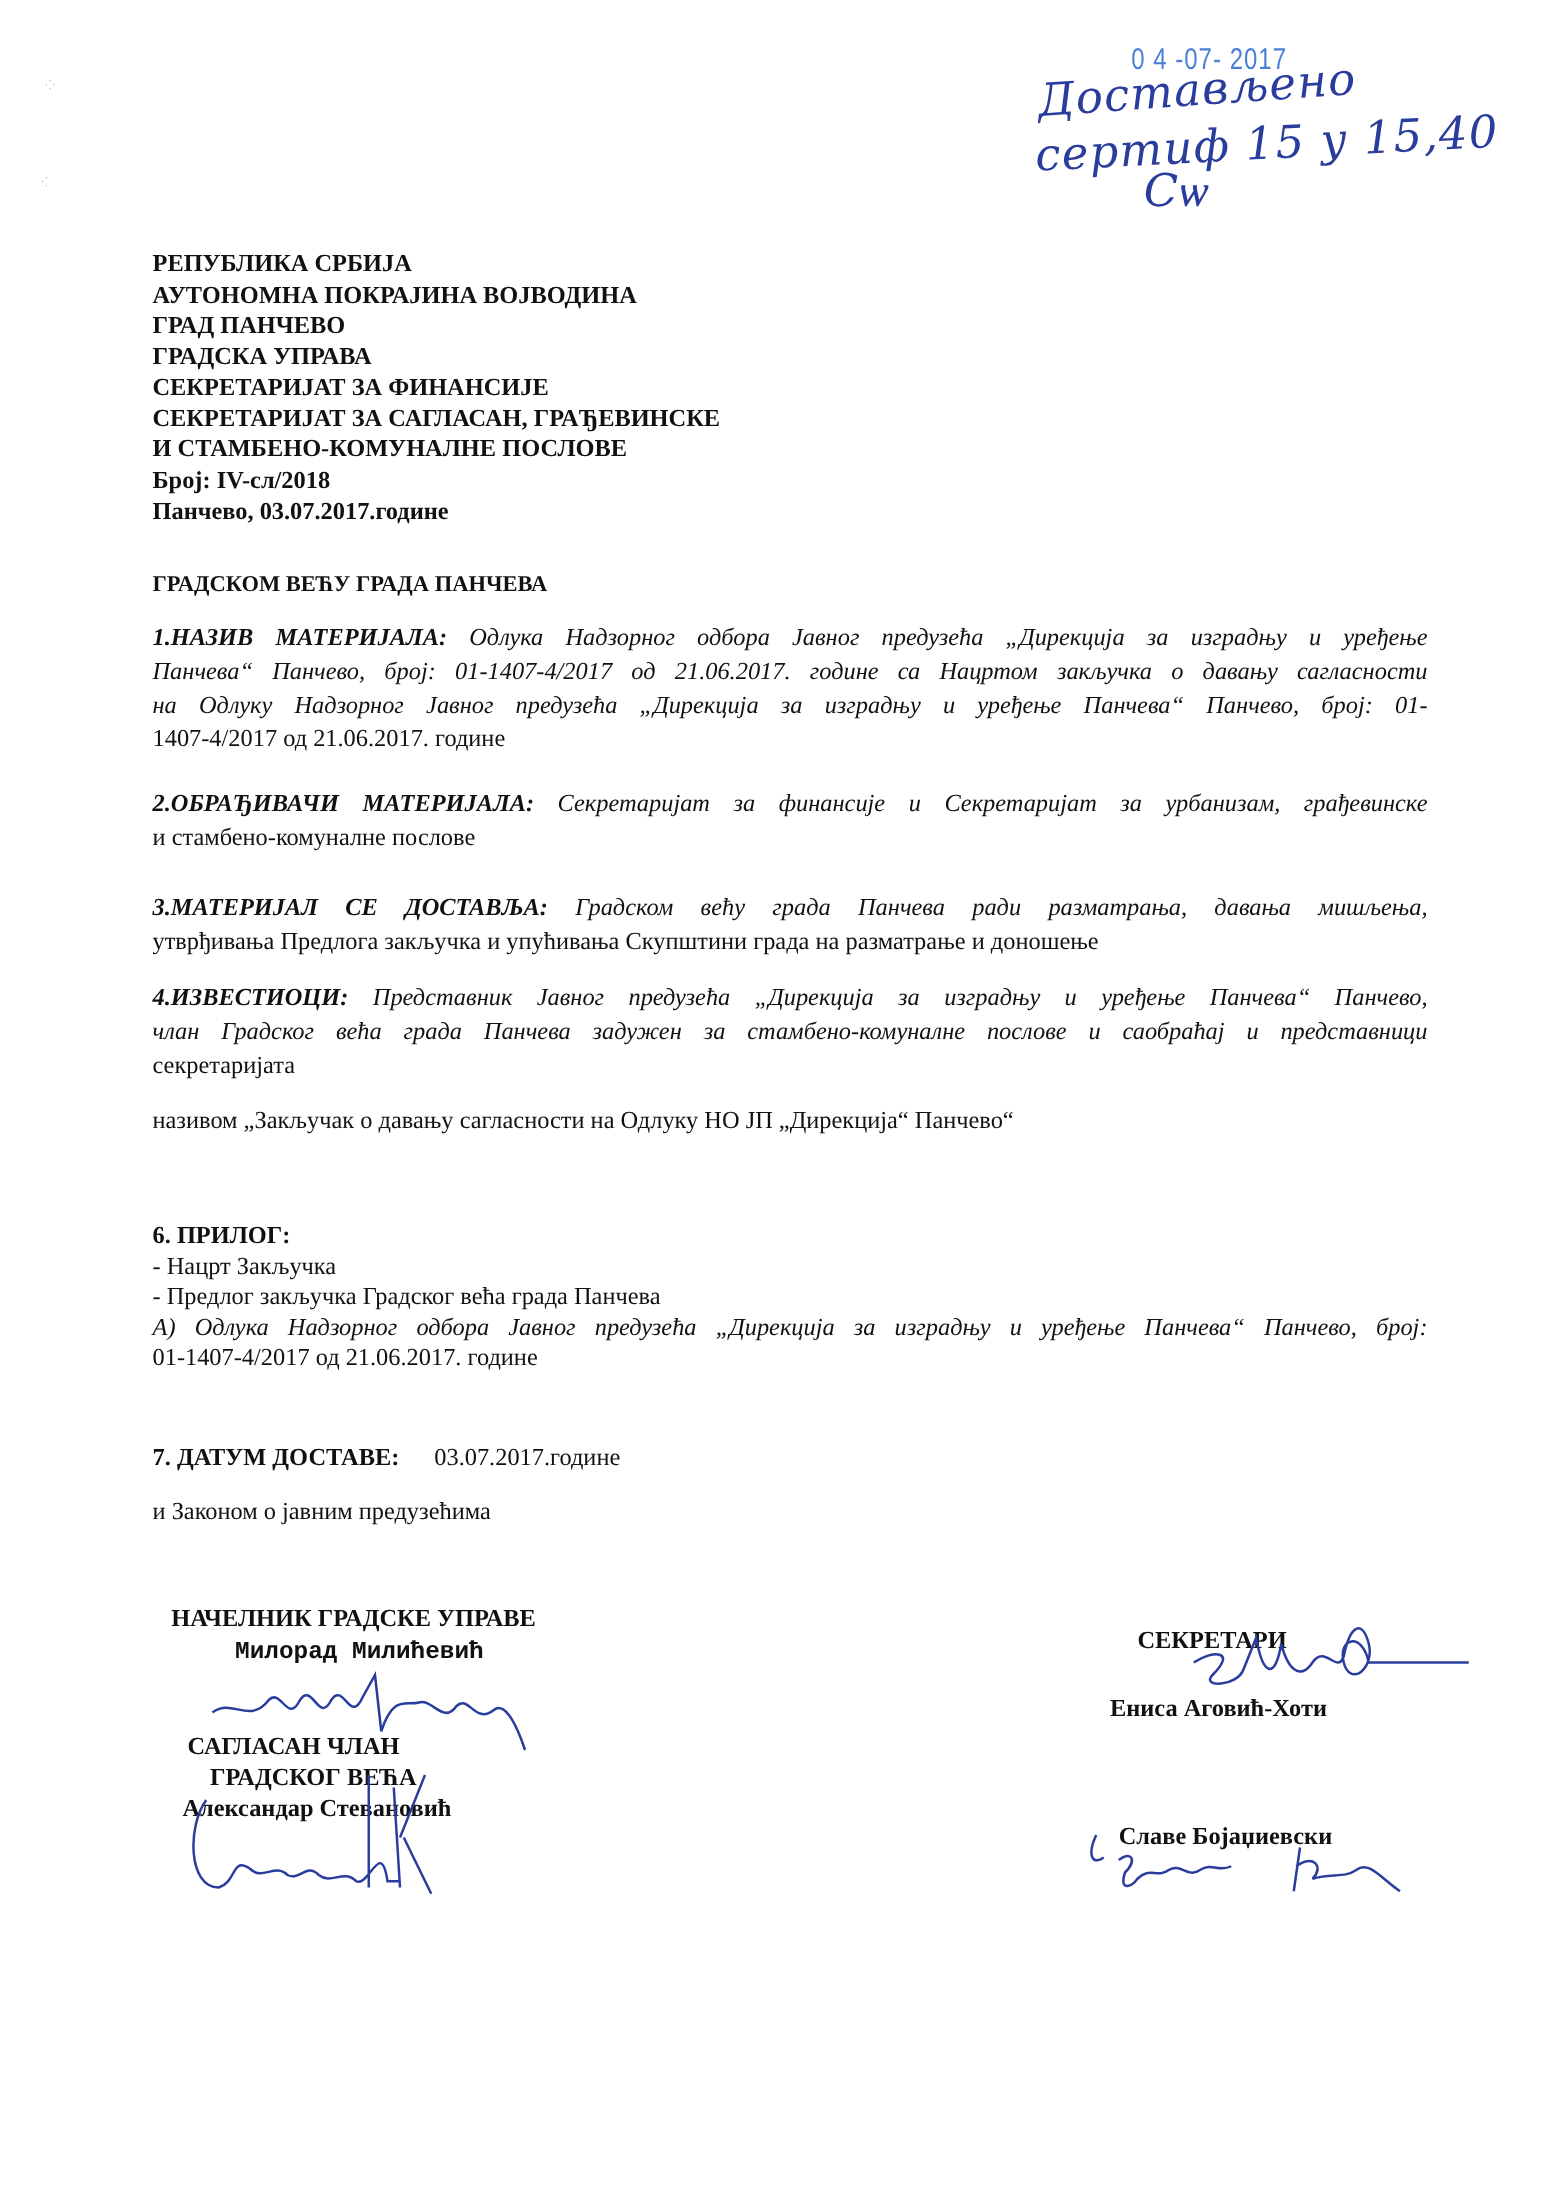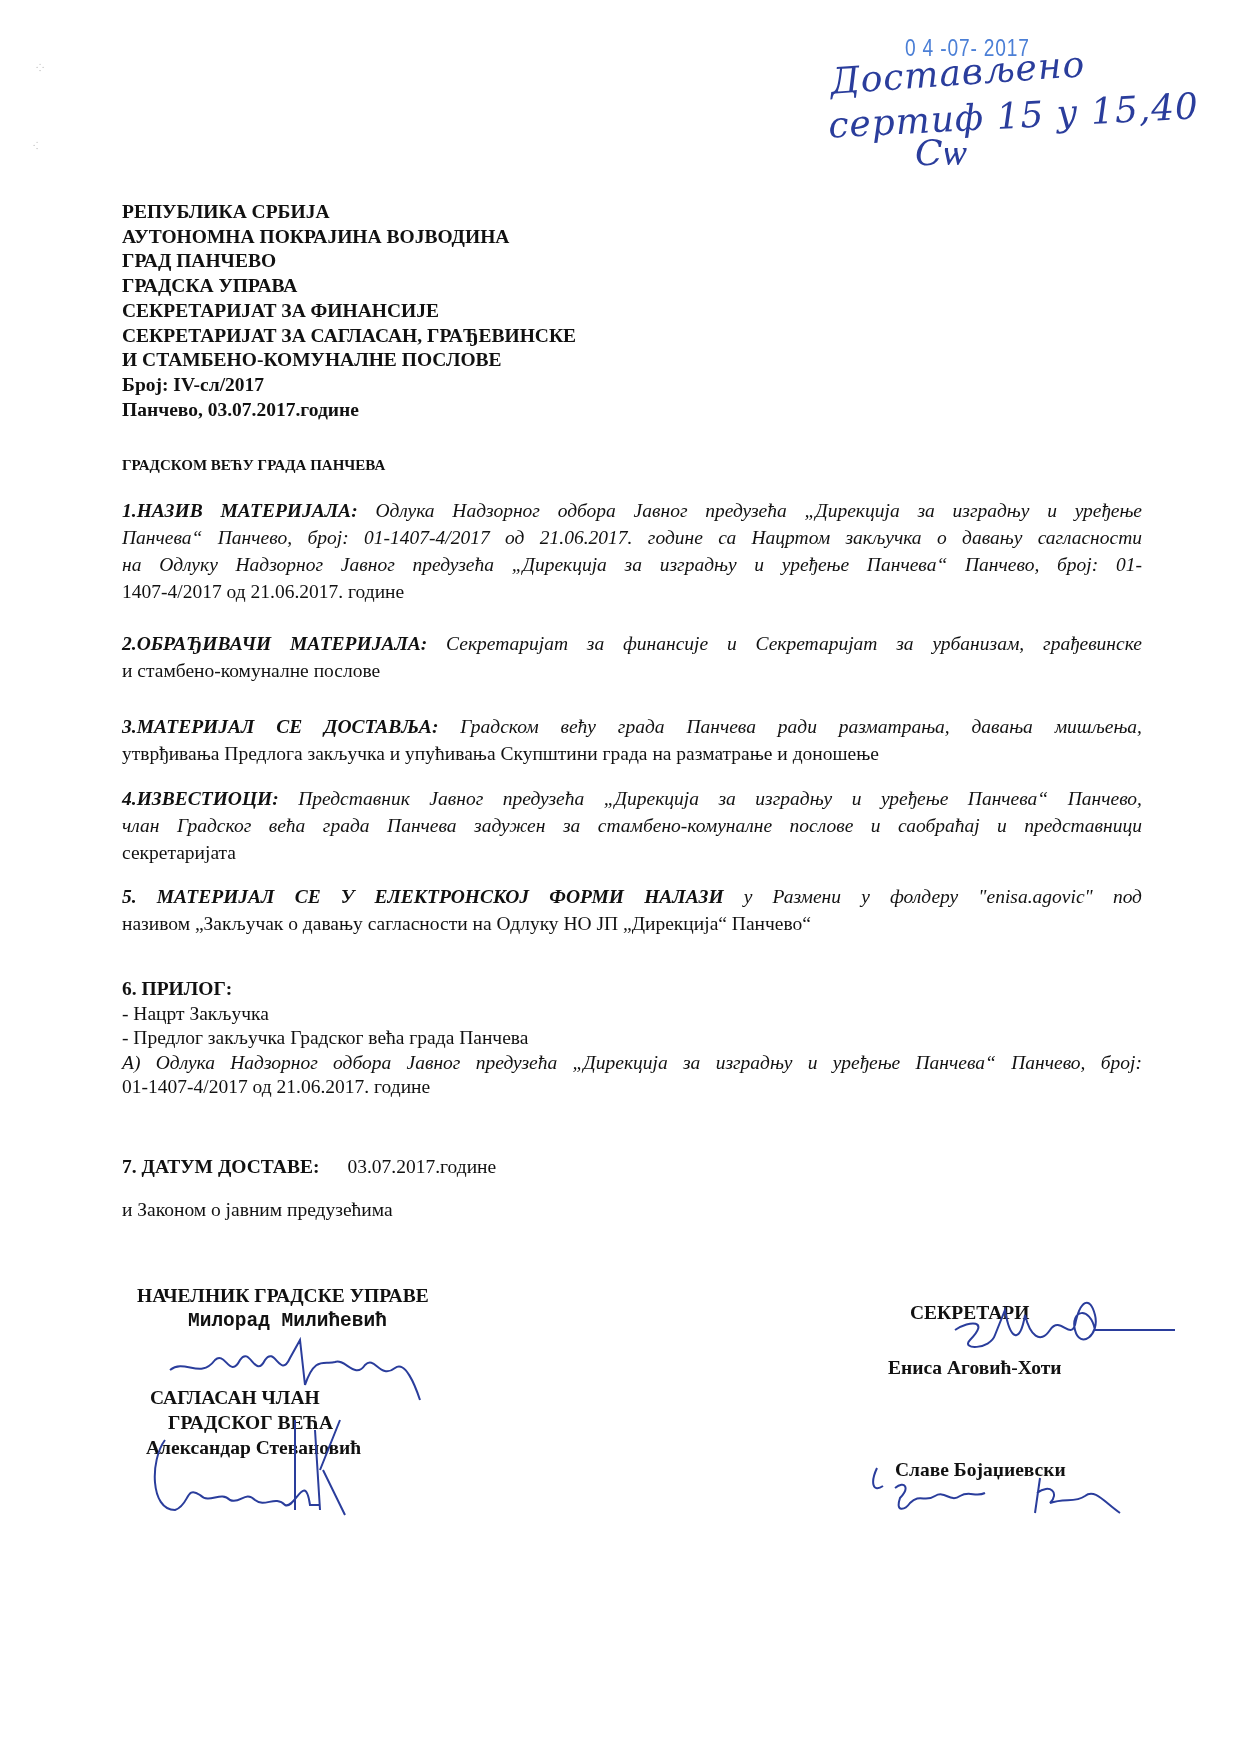--- a/index.html
+++ b/index.html
@@ -12,21 +12,21 @@
   .hw { color: #2a3d9c; font-family: "DejaVu Serif", serif; font-style: italic; }
   
   .stamp-date {
     left: 905px; top: 34px; font-family: "Liberation Sans Narrow", "Liberation Sans", sans-serif;
     color: #4b7fd6; font-size: 24px; letter-spacing: 1px; transform: scaleX(0.8); transform-origin: left;
   }
   .note-line { font-size: 36px; letter-spacing: 1px; }
   
   .header { left: 122px; top: 200px; font-weight: bold; font-size: 19.5px; line-height: 24.7px; }
   .header div { white-space: nowrap; }
-  .recipient { left: 122px; top: 457px; font-weight: bold; font-size: 15px; }
+  .recipient { left: 122px; top: 457px; font-weight: bold; font-size: 18px; }
   .section { position: absolute; left: 122px; width: 1020px; font-size: 19.5px; line-height: 27px;
              text-align: justify; }
   .section .lbl { font-weight: bold; }
   .section .line { white-space: nowrap; display:block; }
   .justify-line { display:block; text-align: justify; text-align-last: justify; font-style: italic; }
   .sig-title { font-weight: bold; font-size: 19.5px; white-space: nowrap; }
   .margin-mark { color: #bbb; font-size: 10px; }
 </style>
 </head>
 <body>
@@ -40,21 +40,21 @@
 <div class="abs hw note-line" style="left:915px; top:132px;">Сѡ</div>
 
 <div class="abs header">
   <div>РЕПУБЛИКА СРБИЈА</div>
   <div>АУТОНОМНА ПОКРАЈИНА ВОЈВОДИНА</div>
   <div>ГРАД ПАНЧЕВО</div>
   <div>ГРАДСКА УПРАВА</div>
   <div>СЕКРЕТАРИЈАТ ЗА ФИНАНСИЈЕ</div>
   <div>СЕКРЕТАРИЈАТ  ЗА САГЛАСАН, ГРАЂЕВИНСКЕ</div>
   <div>И СТАМБЕНО-КОМУНАЛНЕ ПОСЛОВЕ</div>
-  <div>Број: IV-сл/2017</div>
+  <div>Број: IV-сл/2018</div>
   <div>Панчево, 03.07.2017.године</div>
 </div>
 
 <div class="abs recipient">ГРАДСКОМ ВЕЋУ ГРАДА ПАНЧЕВА</div>
 
 <div class="section" style="top:497px;">
   <span class="justify-line"><span class="lbl">1.НАЗИВ МАТЕРИЈАЛА:</span><span> Одлука Надзорног одбора Јавног предузећа „Дирекција за изградњу и уређење</span></span>
   <span class="justify-line">Панчева“ Панчево, број: 01-1407-4/2017 од 21.06.2017. године са Нацртом закључка о давању сагласности</span>
   <span class="justify-line">на Одлуку Надзорног Јавног предузећа „Дирекција за изградњу и уређење Панчева“ Панчево, број: 01-</span>
   <span class="line">1407-4/2017 од 21.06.2017. године</span>
@@ -70,21 +70,20 @@
   <span class="line">утврђивања Предлога закључка и упућивања Скупштини града на разматрање и доношење</span>
 </div>
 
 <div class="section" style="top:785px;">
   <span class="justify-line"><span class="lbl">4.ИЗВЕСТИОЦИ:</span><span> Представник Јавног предузећа „Дирекција за изградњу и уређење Панчева“ Панчево,</span></span>
   <span class="justify-line">члан Градског већа града Панчева задужен за стамбено-комуналне послове  и саобраћај  и представници</span>
   <span class="line">секретаријата</span>
 </div>
 
 <div class="section" style="top:883px;">
-  <span class="justify-line"><span class="lbl">5. МАТЕРИЈАЛ СЕ У ЕЛЕКТРОНСКОЈ ФОРМИ НАЛАЗИ</span><span> у Размени у фолдеру "enisa.agovic" под</span></span>
   <span class="line">називом  „Закључак о давању сагласности на Одлуку НО ЈП „Дирекција“ Панчево“</span>
 </div>
 
 <div class="section" style="top:977px; line-height:24.5px;">
   <span class="line lbl">6. ПРИЛОГ:</span>
   <span class="line">- Нацрт Закључка</span>
   <span class="line">- Предлог закључка Градског већа града Панчева</span>
   <span class="justify-line">А) Одлука Надзорног одбора  Јавног предузећа „Дирекција за изградњу и уређење Панчева“ Панчево, број:</span>
   <span class="line">01-1407-4/2017 од 21.06.2017. године</span>
 </div>

